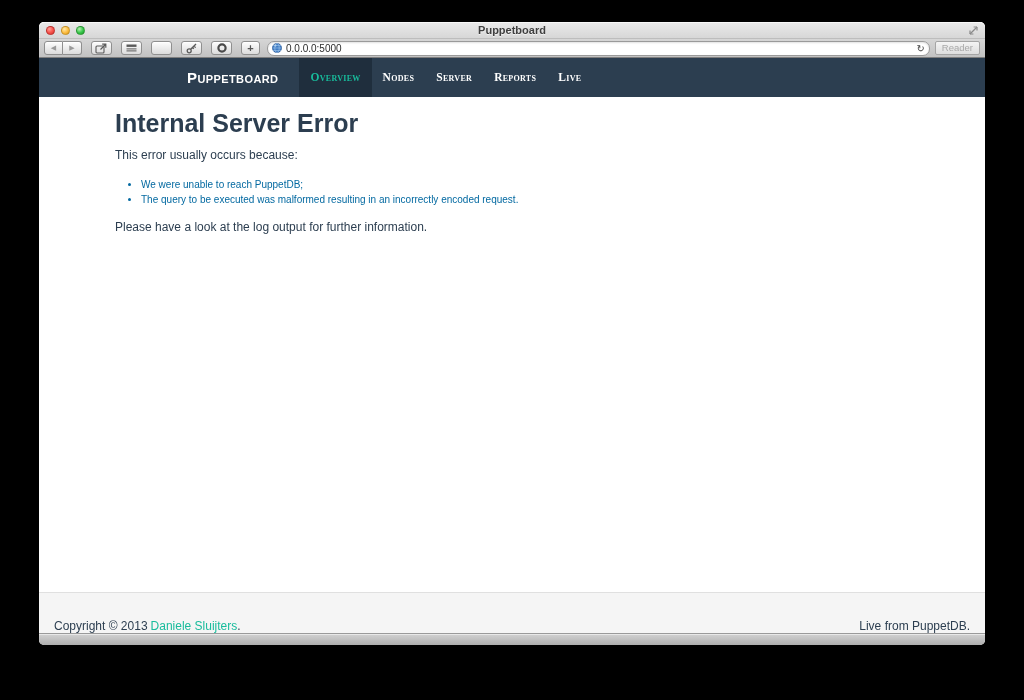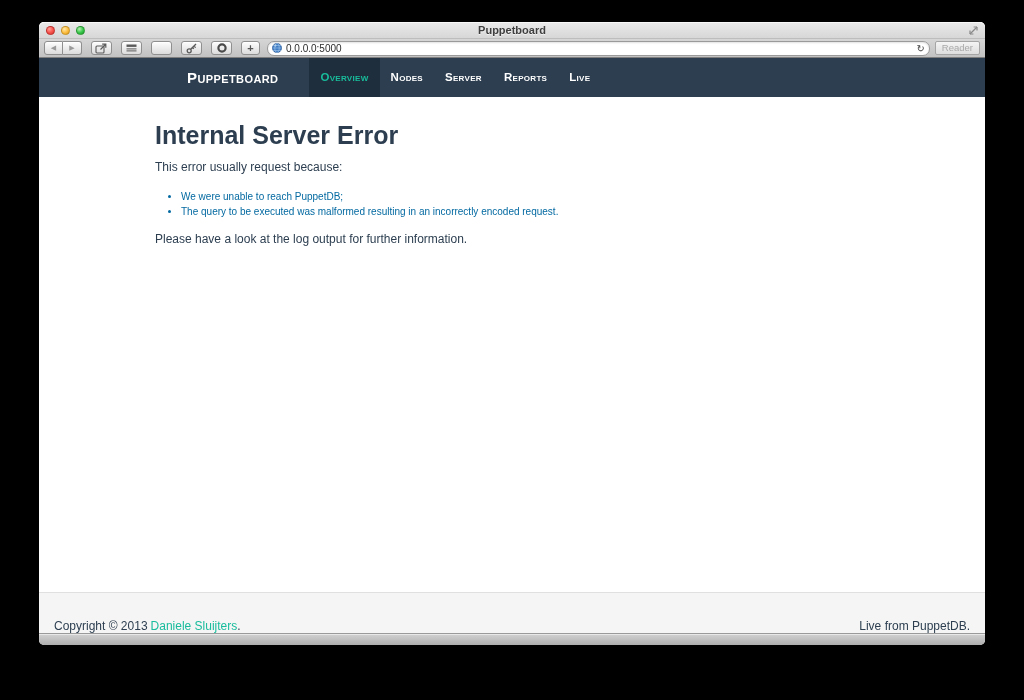--- a/index.html
+++ b/index.html
@@ -85,33 +85,33 @@
   .navbar {
     position:absolute; left:0; top:36px; right:0; height:39px;
     background:#2c3e50;
     display:flex; align-items:stretch;
   }
   .brand {
     margin-left:137px; padding:0 11px;
     font-size:15px; line-height:39px; font-weight:bold;
     font-variant:small-caps; letter-spacing:0.4px; color:#ffffff;
   }
-  .nav-tabs { display:flex; margin-left:20px; }
+  .nav-tabs { display:flex; margin-left:10px;font-family:Liberation Serif, serif; }
   .nav-tab {
     padding:0 11px; font-size:11.5px; line-height:39px; font-weight:bold;
     font-variant:small-caps; letter-spacing:0.3px; color:#ffffff;
     text-decoration:none; cursor:pointer;
   }
   .nav-tab.active { background:#1f2e3d; color:#18bc9c; }
   
   .content {
     position:absolute; left:0; top:75px; right:0; bottom:53px;
     background:#fff; overflow:hidden;
   }
-  .container { margin-left:116px; width:700px; padding-top:25px; color:#2c3e50; }
+  .container { margin-left:76px; width:700px; padding-top:13px; color:#2c3e50; }
   .page-heading { font-size:25px; font-weight:bold; color:#2c3e50; line-height:1.1; margin-bottom:10px; }
   .para { font-size:12px; line-height:15px; margin-bottom:9px; }
   .reason-list { margin:14px 0 13px 0; padding-left:26px; }
   .reason-list li { font-size:10px; line-height:15px; color:#0369a1; }
   
   .page-footer {
     position:absolute; left:0; right:0; bottom:12px; height:41px;
     background:#f5f5f5; border-top:1px solid #e0e0e0;
     font-size:12px; color:#2c3e50;
     display:flex; align-items:flex-end; justify-content:space-between;
@@ -225,21 +225,21 @@
       <a class="nav-tab">Nodes</a>
       <a class="nav-tab">Server</a>
       <a class="nav-tab">Reports</a>
       <a class="nav-tab">Live</a>
     </div>
   </div>
 
   <div class="content">
     <div class="container">
       <h1 class="page-heading">Internal Server Error</h1>
-      <p class="para">This error usually request because:</p>
+      <p class="para">This error usually occurs because:</p>
       <ul class="reason-list">
         <li>We were unable to reach PuppetDB;</li>
         <li>The query to be executed was malformed resulting in an incorrectly encoded request.</li>
       </ul>
       <p class="para">Please have a look at the log output for further information.</p>
     </div>
   </div>
 
   <div class="page-footer">
     <div>

